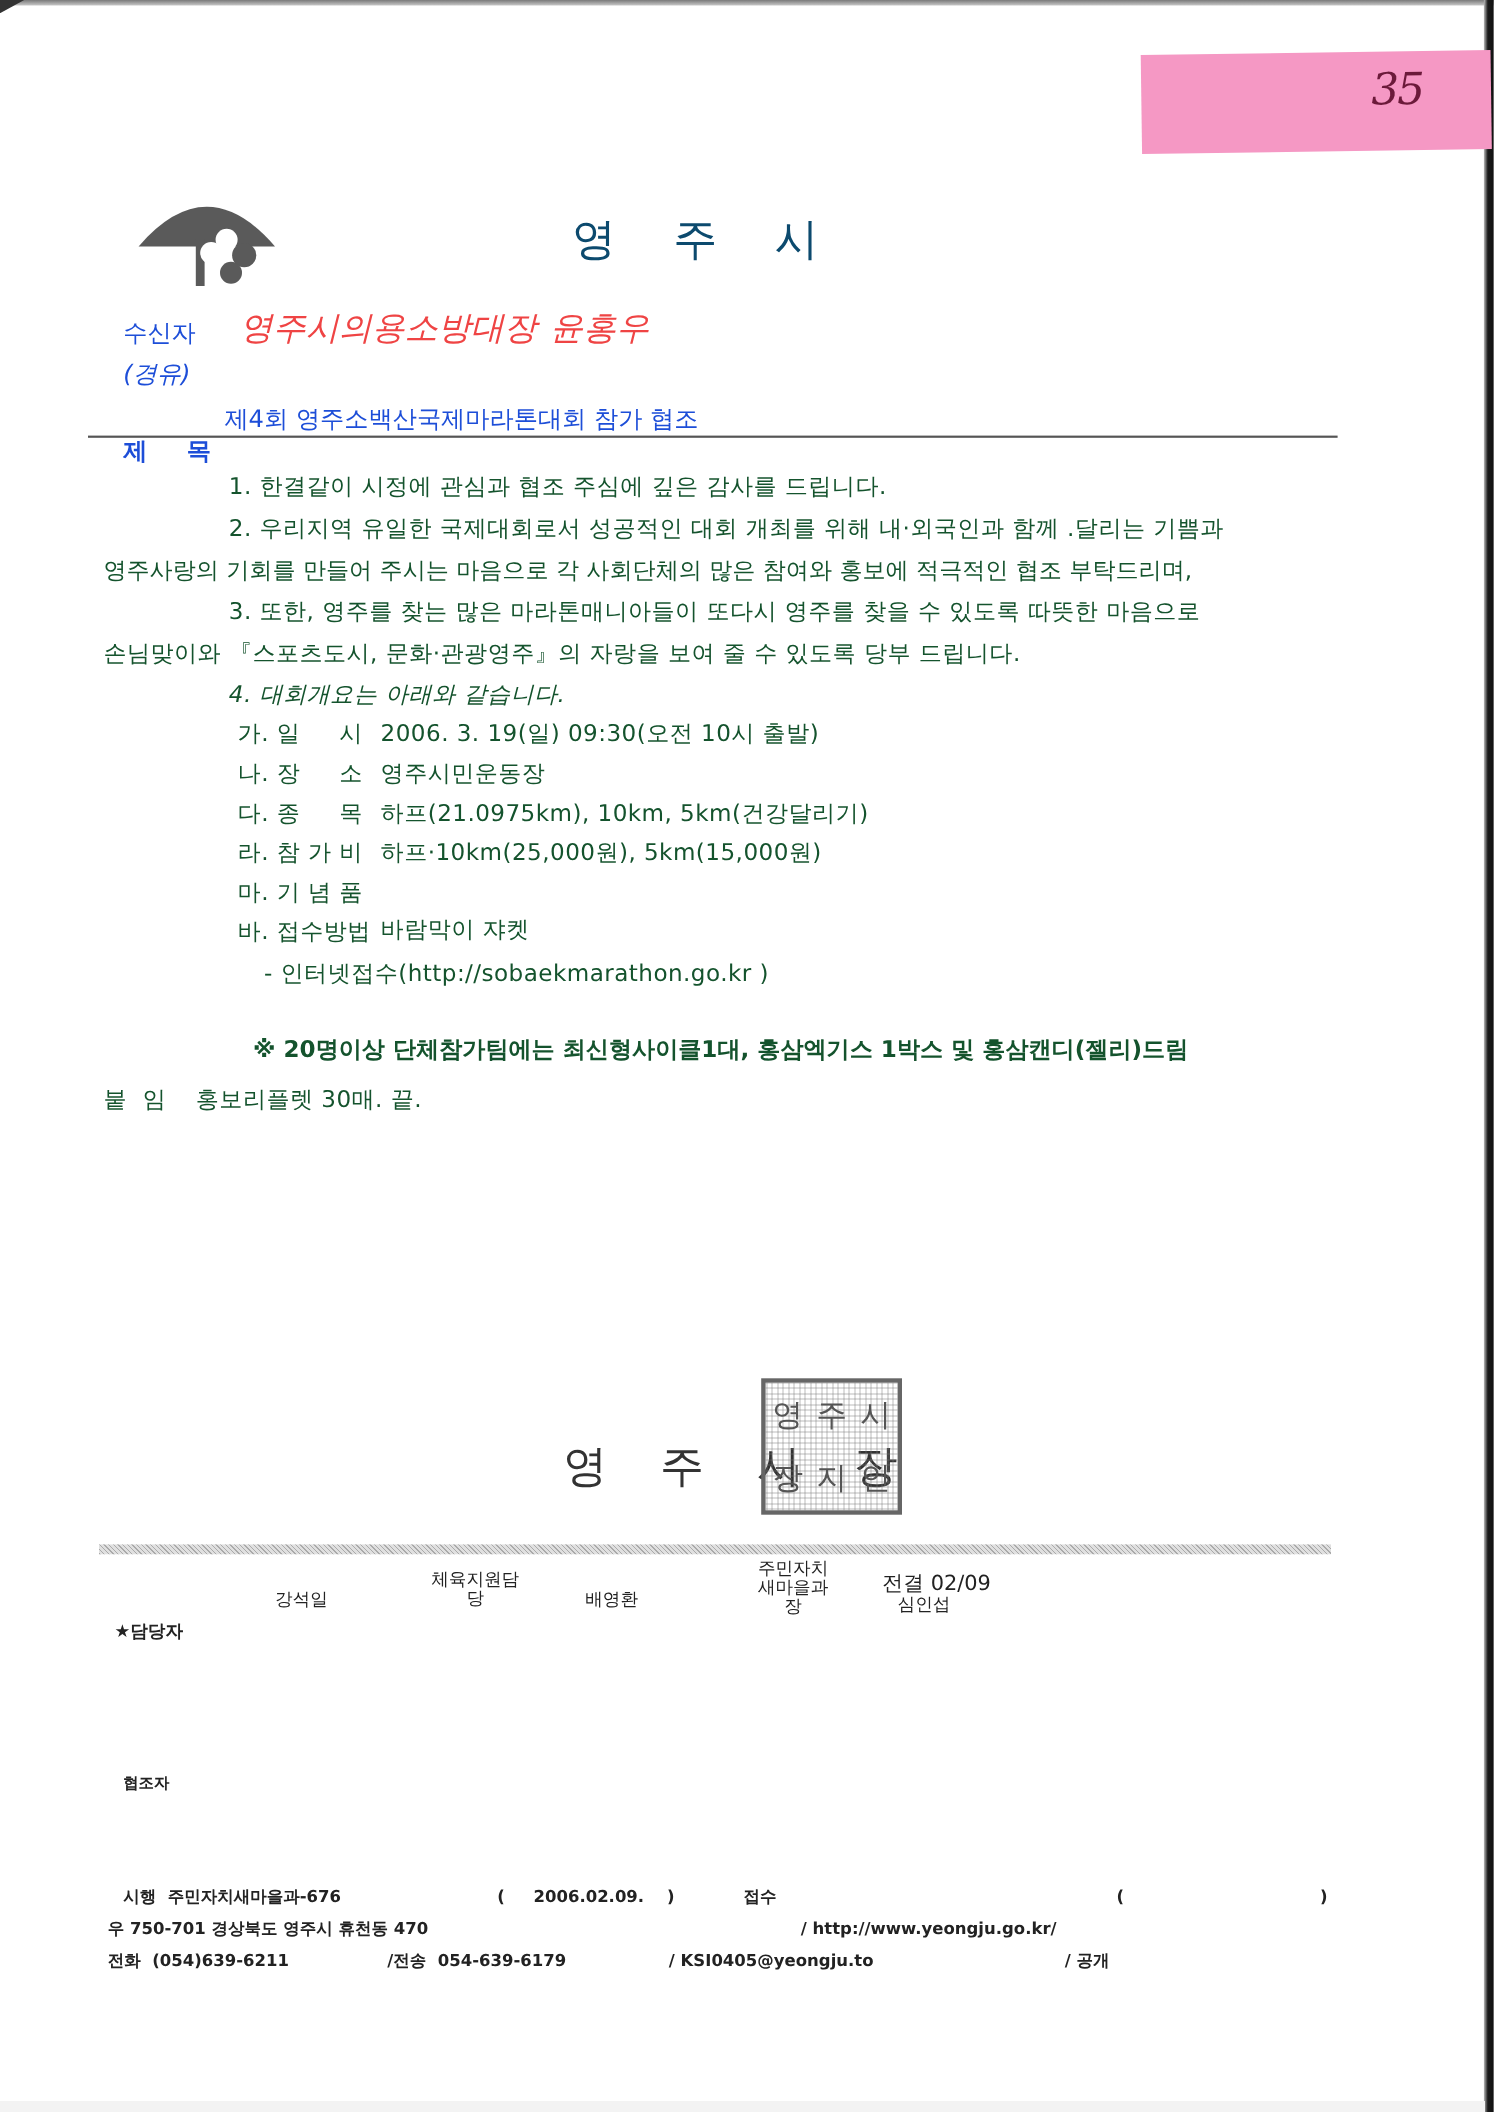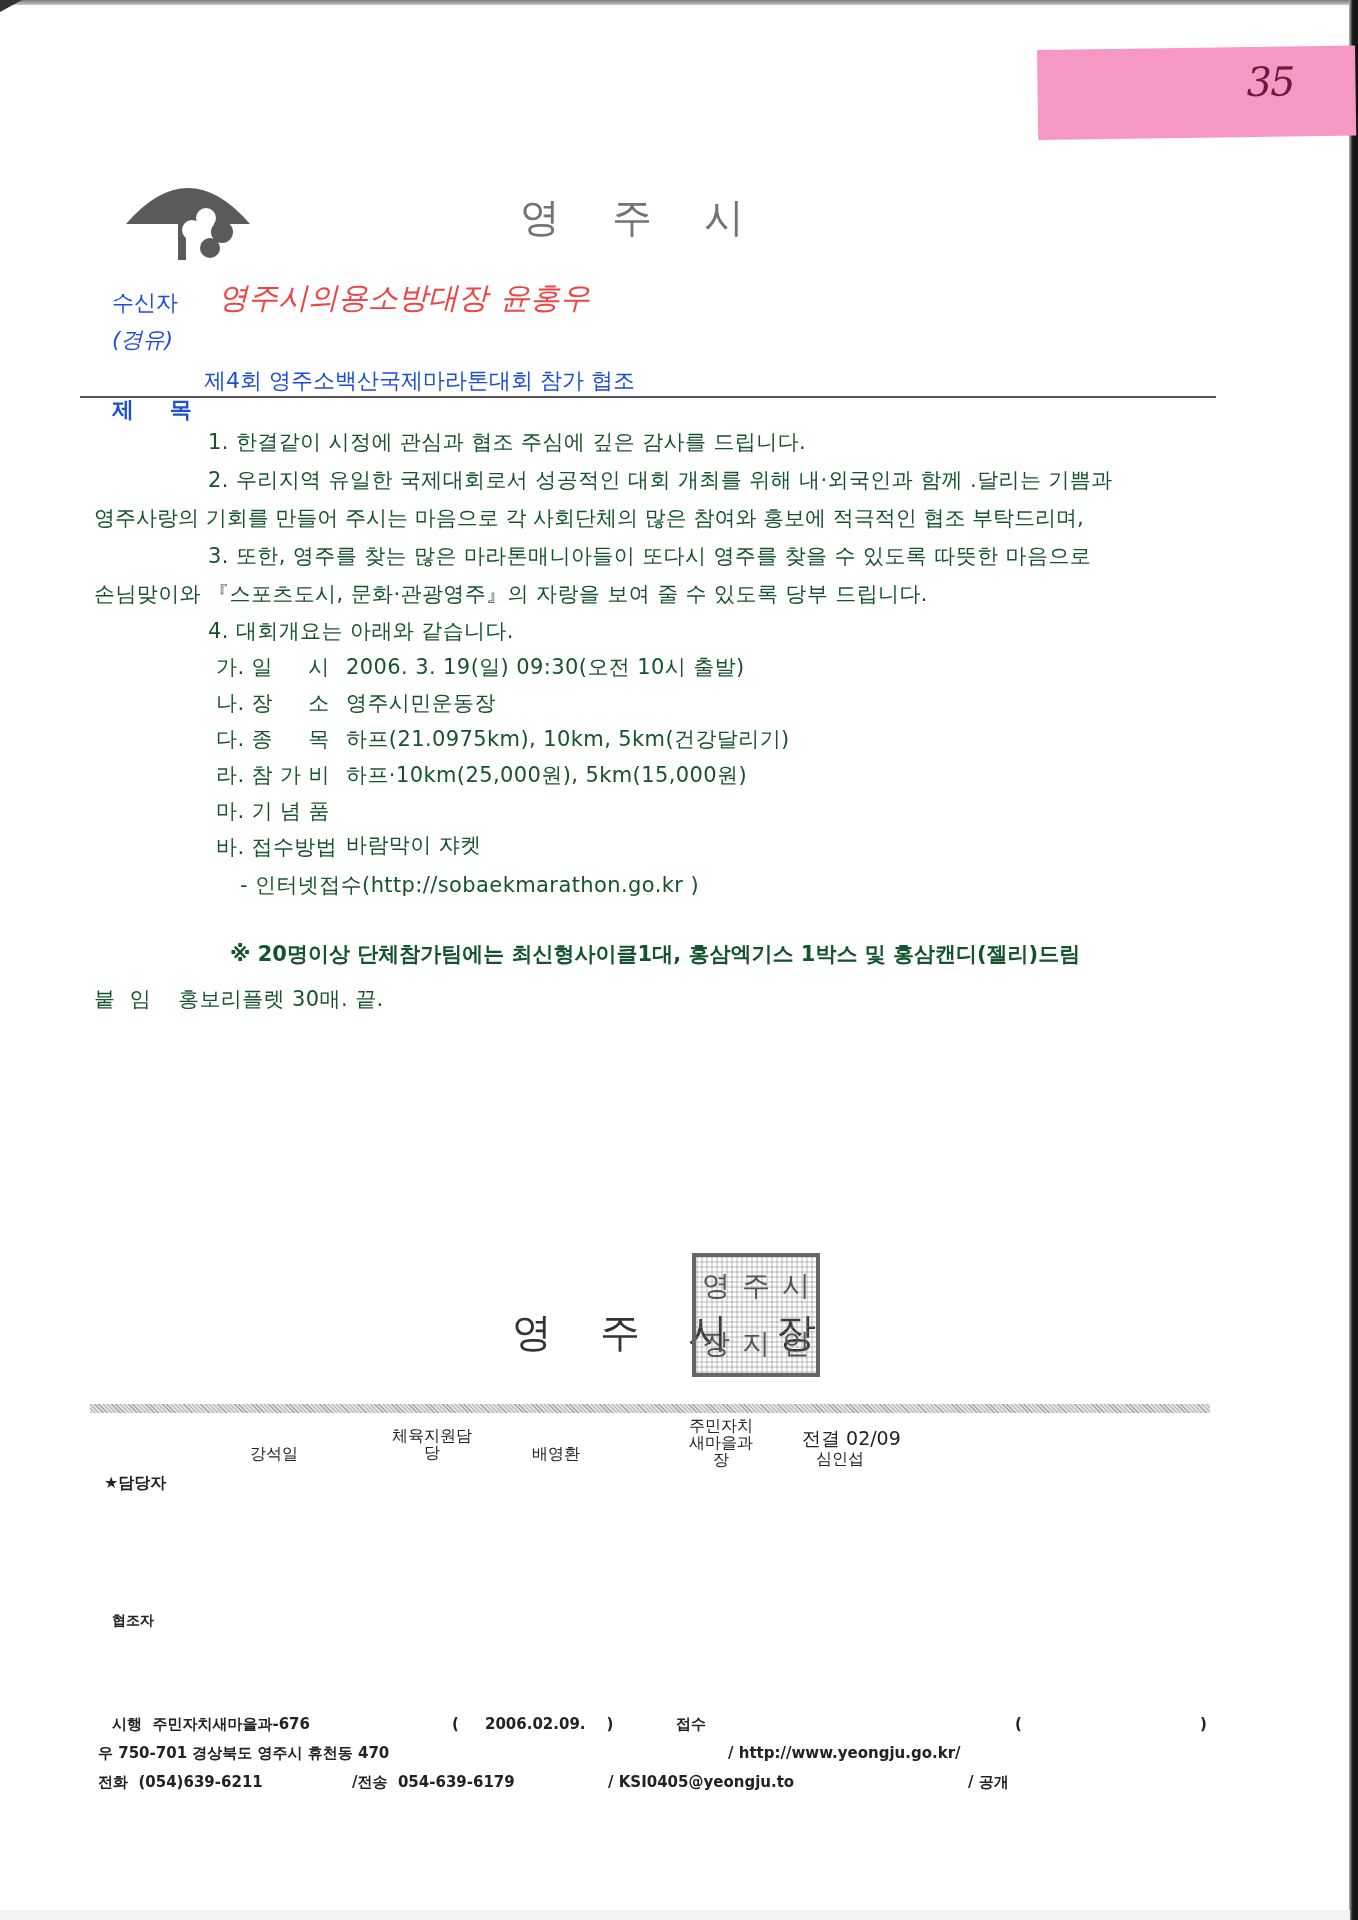--- a/index.html
+++ b/index.html
@@ -50,21 +50,21 @@
       margin-left: 32px;
     }
     .logo {
       position: absolute; left: 118px; top: 172px;
       width: 140px; height: 90px;
     }
     .doc-title {
       position: absolute; left: 520px; top: 190px;
       font-size: 40px;
       letter-spacing: 52px;
-      color: #737373;
+      color: #0c4a6e;
     }
     .field {
       position: absolute;
       font-size: 22px;
       color: #1d4ed8;
     }
     .handwriting {
       position: absolute;
       font-family: "DejaVu Serif", serif;
       font-style: italic;
@@ -161,21 +161,21 @@
 
 <div class="field bold" style="left:112px; top:366px; letter-spacing:14px;">제 목</div>
 <div class="field" style="left:204px; top:366px;">제4회 영주소백산국제마라톤대회 참가 협조</div>
 <div class="rule" style="top:396px;"></div>
 
 <div class="body-line" style="left:208px; top:428px;">1. 한결같이 시정에 관심과 협조 주심에 깊은 감사를 드립니다.</div>
 <div class="body-line" style="left:208px; top:466px;">2. 우리지역 유일한 국제대회로서 성공적인 대회 개최를 위해 내·외국인과 함께 .달리는 기쁨과</div>
 <div class="body-line" style="left:94px; top:504px; letter-spacing:0px;">영주사랑의 기회를 만들어 주시는 마음으로 각 사회단체의 많은 참여와 홍보에 적극적인 협조 부탁드리며,</div>
 <div class="body-line" style="left:208px; top:542px;">3. 또한, 영주를 찾는 많은 마라톤매니아들이 또다시 영주를 찾을 수 있도록 따뜻한 마음으로</div>
 <div class="body-line" style="left:94px; top:580px;">손님맞이와 『스포츠도시, 문화·관광영주』의 자랑을 보여 줄 수 있도록 당부 드립니다.</div>
-<div class="body-line" style="left:208px; top:617px;">4. 대회개요는 아래와 같습니다.</div>
+<div class="body-line" style="left:208px; top:617px;font-style:italic;">4. 대회개요는 아래와 같습니다.</div>
 
 <div class="body-line" style="left:216px; top:653px; white-space:pre;">가. 일     시</div>
 <div class="body-line" style="left:346px; top:653px;">2006. 3. 19(일) 09:30(오전 10시 출발)</div>
 
 <div class="body-line" style="left:216px; top:689px; white-space:pre;">나. 장     소</div>
 <div class="body-line" style="left:346px; top:689px;">영주시민운동장</div>
 
 <div class="body-line" style="left:216px; top:725px; white-space:pre;">다. 종     목</div>
 <div class="body-line" style="left:346px; top:725px;">하프(21.0975km), 10km, 5km(건강달리기)</div>
 

